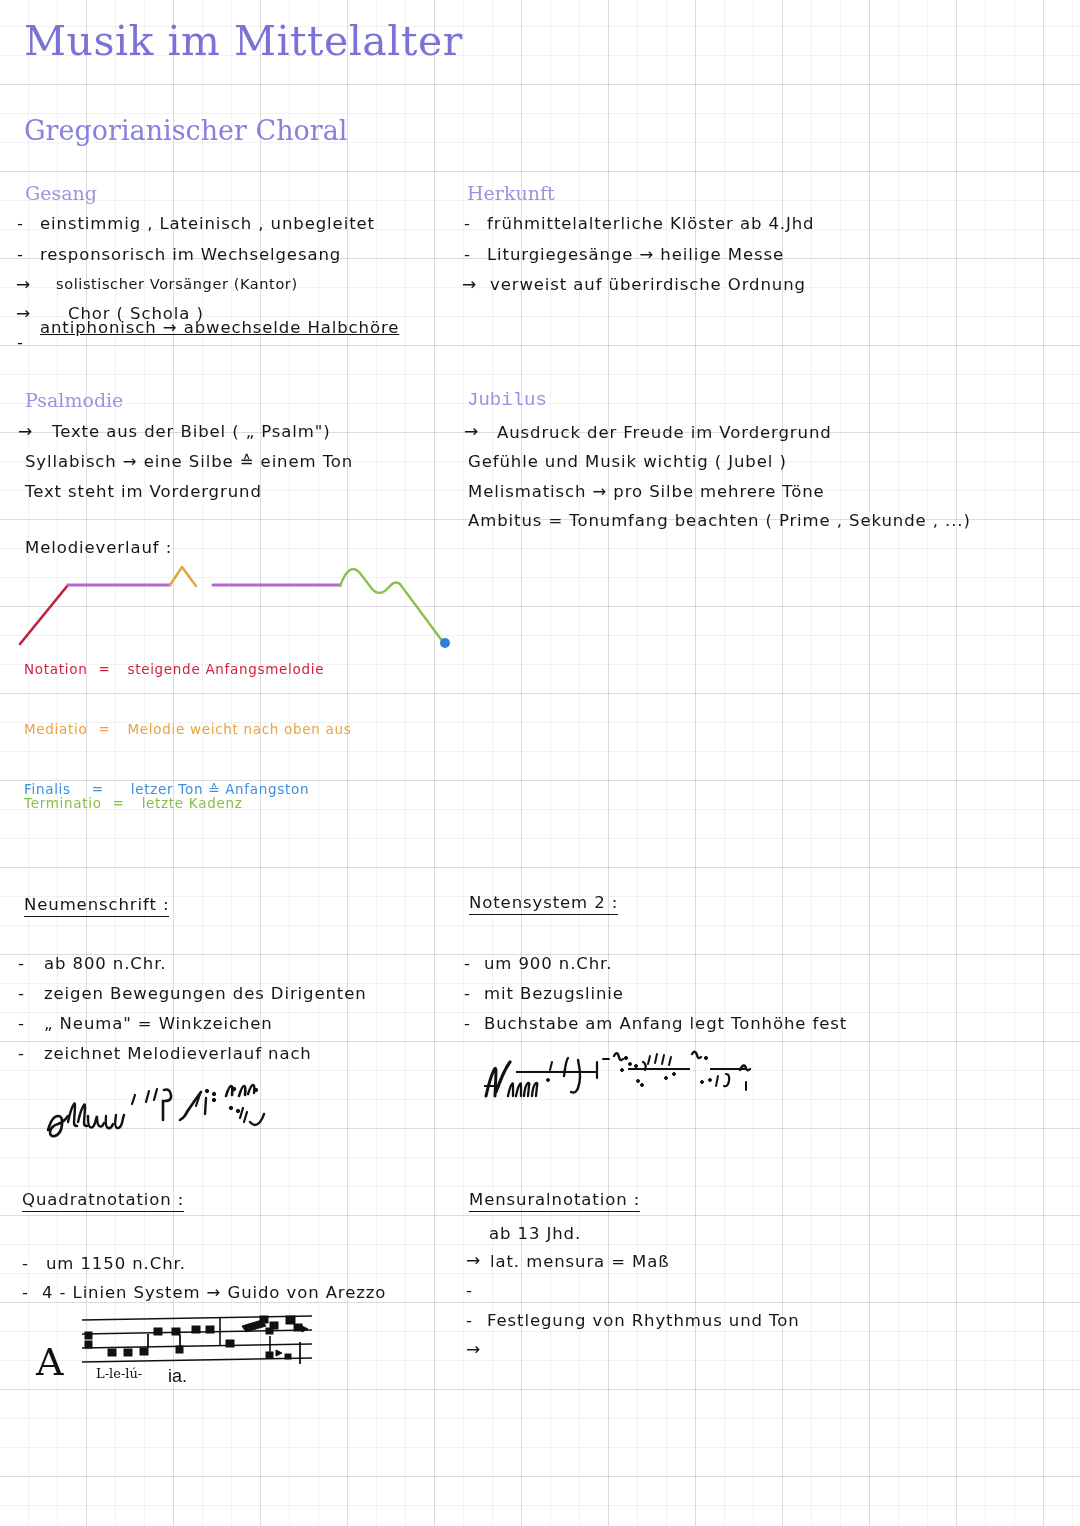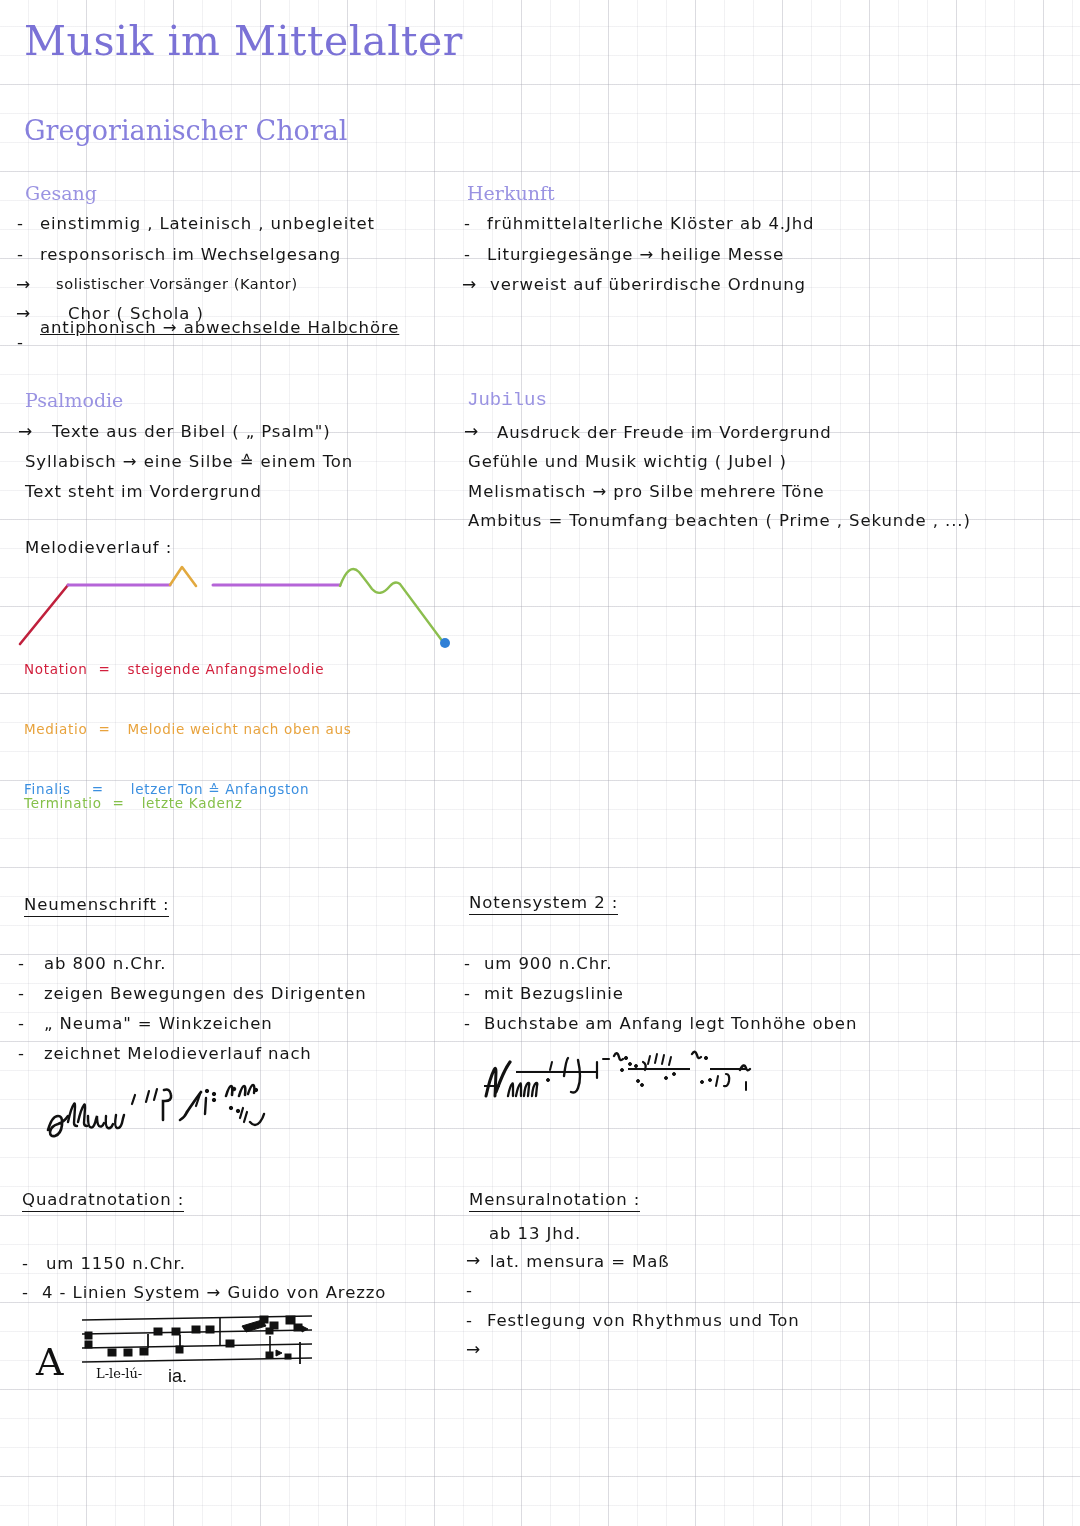--- a/index.html
+++ b/index.html
@@ -241,21 +241,21 @@
 
   <div class="hw ul" style="left:469px; top:893px;">Notensystem  2 :</div>
 
   <div class="bullet" style="left:464px; top:954px;">-</div>
   <div class="hw" style="left:484px; top:954px;">um   900   n.Chr.</div>
 
   <div class="bullet" style="left:464px; top:984px;">-</div>
   <div class="hw" style="left:484px; top:984px;">mit  Bezugslinie</div>
 
   <div class="bullet" style="left:464px; top:1014px;">-</div>
-  <div class="hw" style="left:484px; top:1014px;">Buchstabe  am Anfang legt  Tonhöhe  oben</div>
+  <div class="hw" style="left:484px; top:1014px;">Buchstabe  am Anfang legt  Tonhöhe  fest</div>
 
   <svg class="ms" style="left:478px; top:1048px;" width="290" height="62" viewBox="0 0 290 62">
     <g fill="#111" stroke="#111">
 
       <path d="M38 24 L 118 24" stroke-width="1.9" fill="none"></path>
       <path d="M150 21 L 212 21" stroke-width="1.9" fill="none"></path>
       <path d="M232 21 L 268 21" stroke-width="1.9" fill="none"></path>
 
       <path d="M8 48 q4 -18 8 -26 q2 -4 2 2 l-1 24" stroke-width="3" fill="none" stroke-linecap="round"></path>
       <path d="M6 38 l16 0" stroke-width="2" fill="none"></path>

